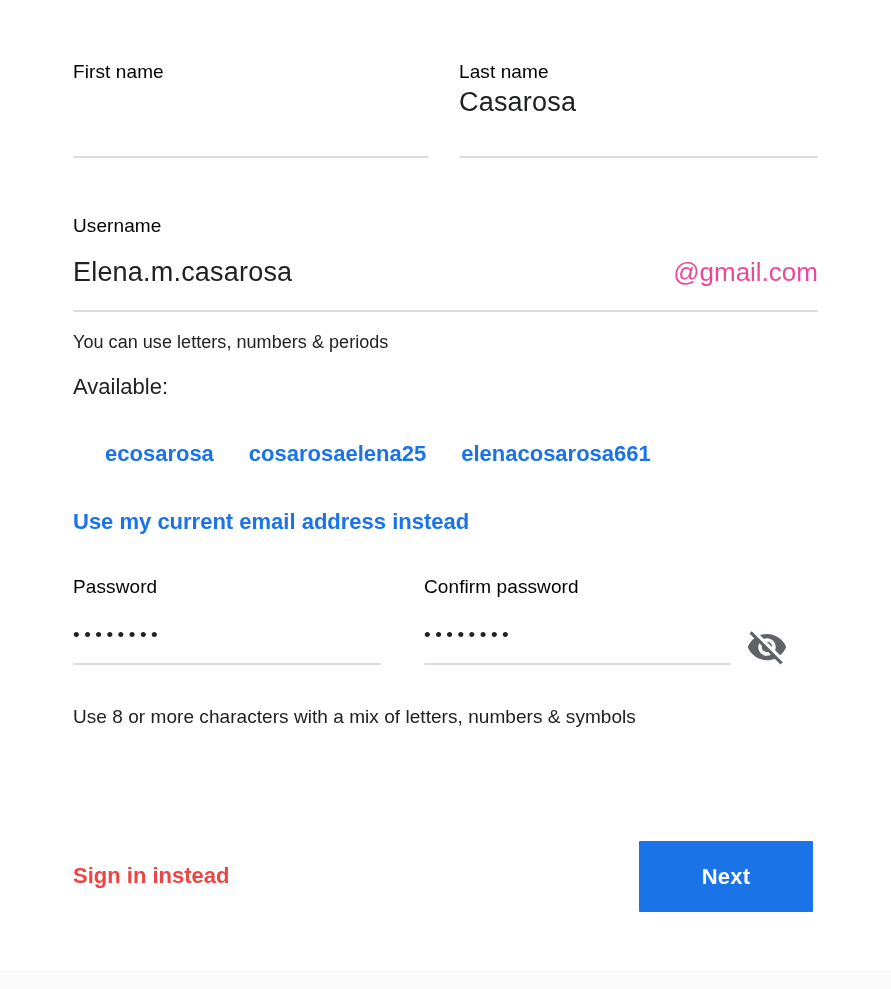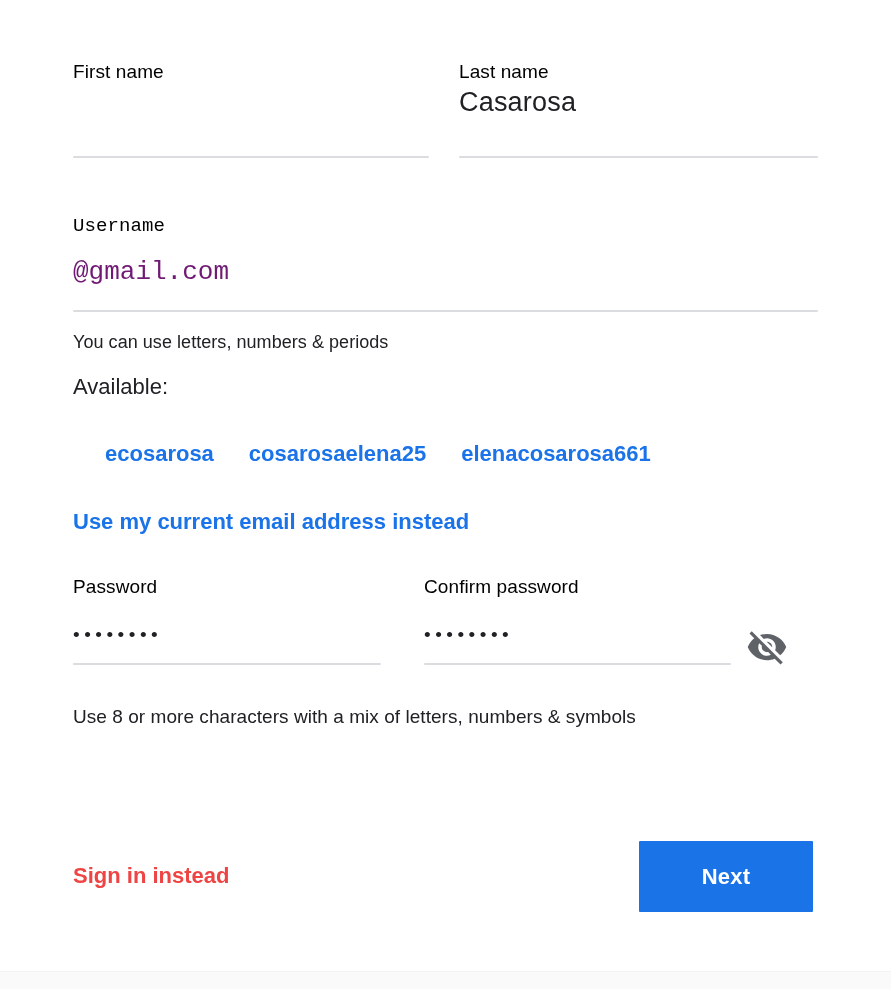--- a/index.html
+++ b/index.html
@@ -48,31 +48,31 @@
     background: #dadce0;
     border-radius: 1px;
   }
 
   
   #first-name-field  { left: 73px;  top: 60px;  width: 356px; }
   #last-name-field   { left: 459px; top: 60px;  width: 359px; }
   .name-underline    { top: 96px; left: 0; right: 0; }
 
   
-  #username-field { left: 73px; top: 214px; width: 745px; font-family: Liberation Mono, monospace; }
+  #username-field { left: 73px; top: 214px; width: 745px; }
   .username-row {
     position: relative;
     display: flex;
     align-items: baseline;
     justify-content: space-between;
     margin-top: 16px;
   }
   .username-suffix {
     font-size: 26px;
-    color: #701a75;
+    color: #ec4899;
     line-height: 36px;
     white-space: nowrap;
   }
   .username-underline { top: 96px; left: 0; right: 0; }
 
   .helper-text {
     position: absolute;
     font-size: 18px;
     color: #202124;
     line-height: 28px;
@@ -217,20 +217,21 @@
 
   <div class="field" id="last-name-field">
     <div class="field-label">Last name</div>
     <div class="field-value">Casarosa</div>
     <div class="field-underline name-underline"></div>
   </div>
 
   <div class="field" id="username-field">
     <div class="field-label">Username</div>
     <div class="username-row">
+      <span class="field-value">Elena.m.casarosa</span>
       <span class="username-suffix">@gmail.com</span>
     </div>
     <div class="field-underline username-underline"></div>
   </div>
 
   <div class="helper-text" id="username-helper">You can use letters, numbers &amp; periods</div>
 
   <div id="availability-label">Available:</div>
 
   <div id="suggestion-list">

